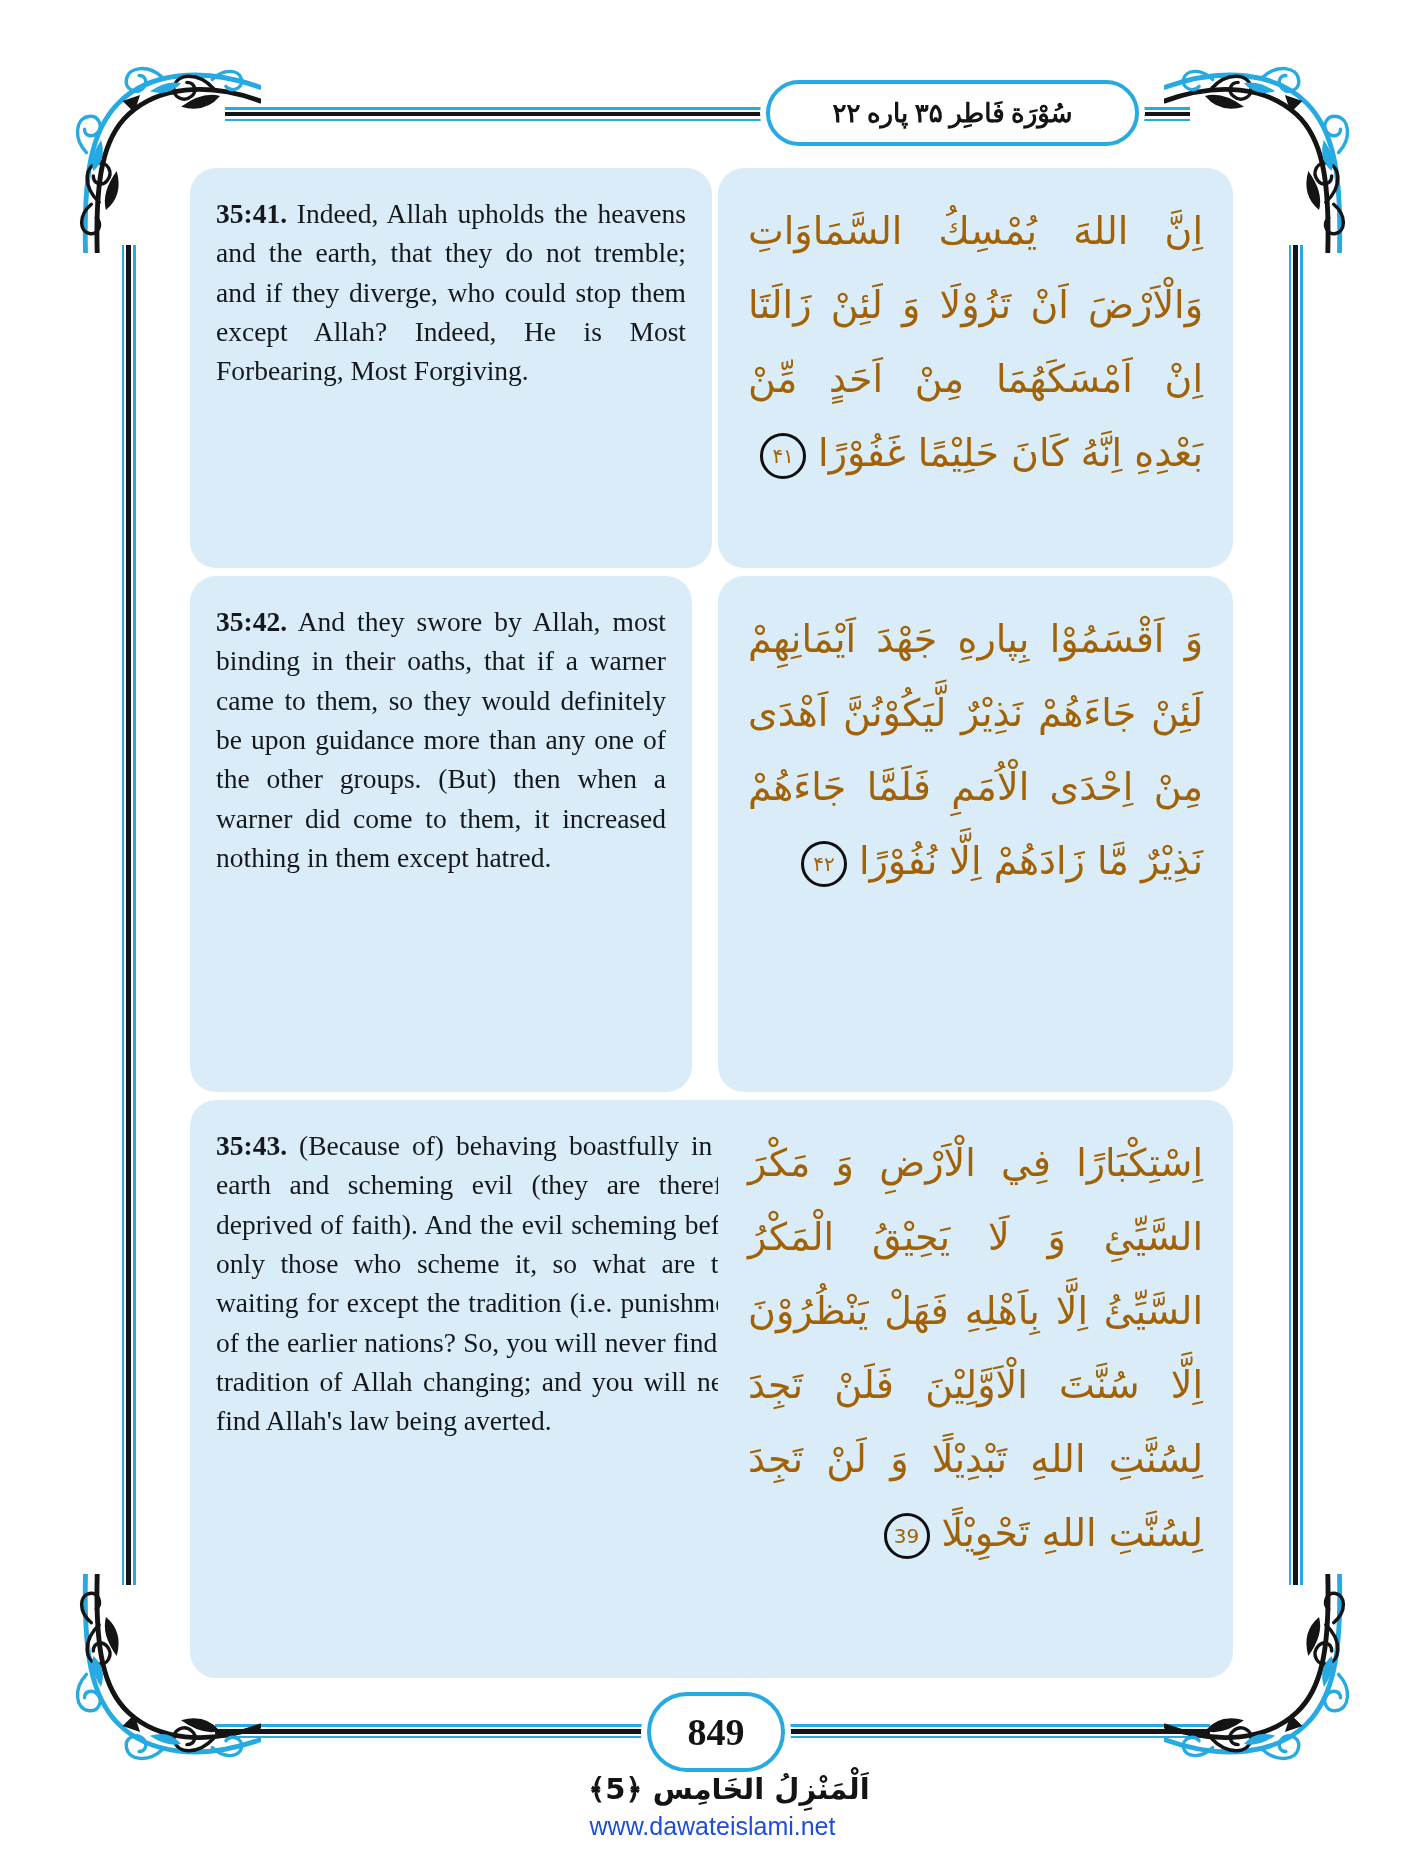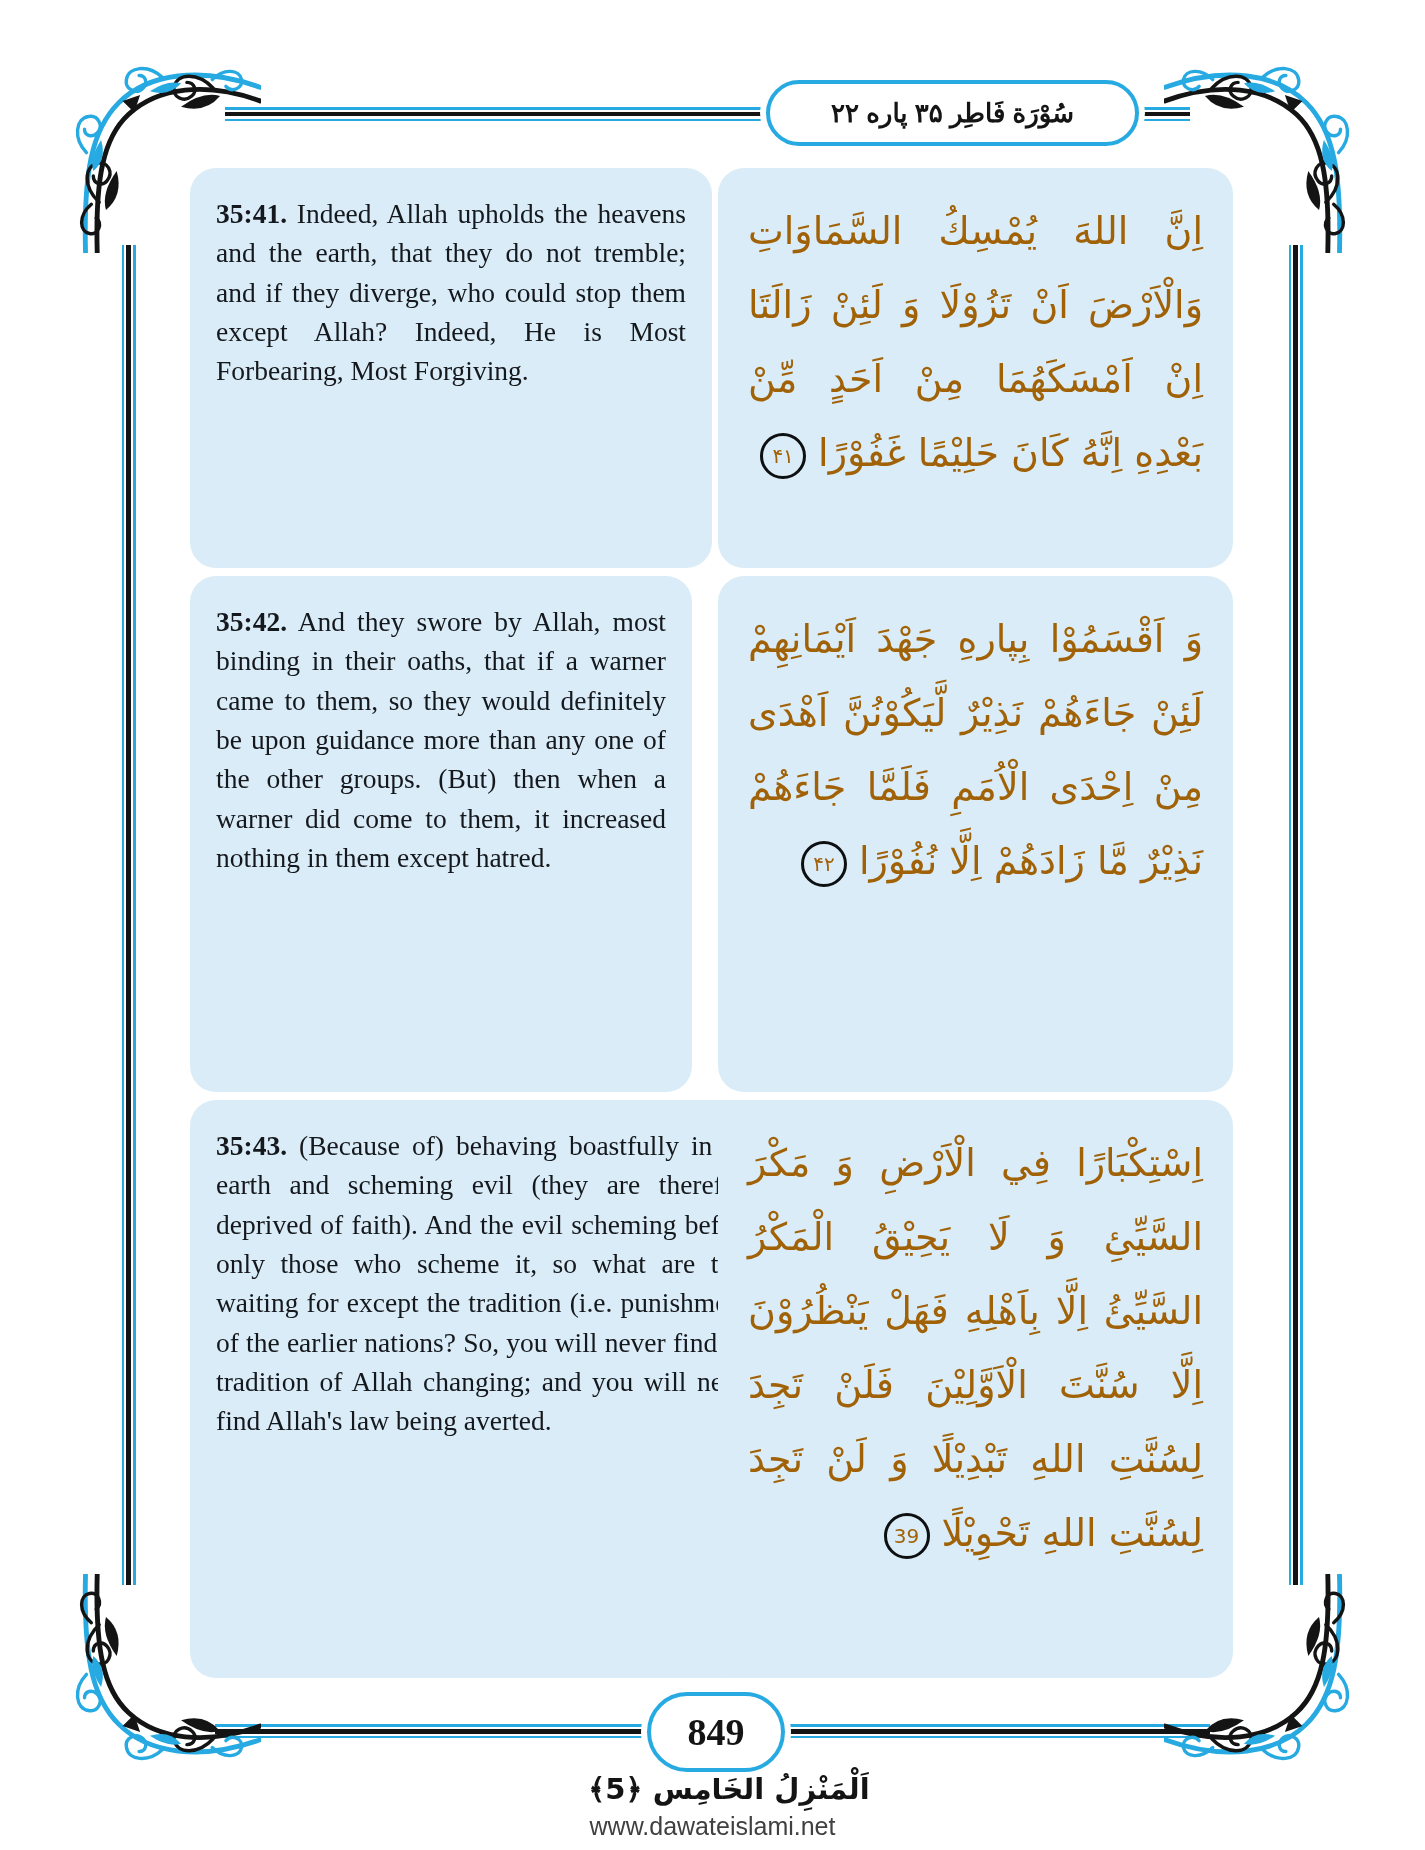--- a/index.html
+++ b/index.html
@@ -29,21 +29,21 @@
   .fl-bl{left:66px;top:1574px;transform:scaleY(-1);}
   .fl-br{left:1164px;top:1574px;transform:scale(-1,-1);}
 
   
   .cap{position:absolute;background:#fff;border:4.5px solid #27aae1;border-radius:60px;
        display:flex;align-items:center;justify-content:center;z-index:3;
        box-shadow:0 0 0 6px #fff;}
   .cap-en{left:262px;top:84px;width:400px;height:56px;
           font-weight:bold;font-size:26px;letter-spacing:.5px;color:#141414;}
   .cap-ar{left:766px;top:80px;width:365px;height:58px;direction:rtl;
-          font-family:Liberation Sans, sans-serif;font-weight:bold;font-size:26px;color:#141414;}
+          font-family:Liberation Serif, serif;font-weight:bold;font-size:26px;color:#141414;}
   .cap-page{left:647px;top:1692px;width:130px;height:72px;
           font-weight:bold;font-size:38px;color:#141414;}
 
   
   .vbox{position:absolute;background:#d9ecf8;border-radius:26px;box-sizing:border-box;}
   .vbox.en{padding:26px 26px 0 26px;font-size:27.5px;line-height:1.43;
            text-align:justify;color:#15181c;}
   .vbox.en p{margin:0;}
   .vref{font-weight:bold;}
   .vbox.ar{direction:rtl;padding:26px 30px 12px 30px;
@@ -58,21 +58,21 @@
   .b1a{left:718px;top:168px;width:515px;height:400px;}
   .b2e{left:190px;top:576px;width:502px;height:516px;}
   .b2a{left:718px;top:576px;width:515px;height:516px;}
   .b3e{left:190px;top:1100px;width:594px;height:578px;}
   .b3a{left:718px;top:1100px;width:515px;height:578px;}
 
   
   .manzil{position:absolute;left:0;right:0;top:1772px;text-align:center;direction:rtl;
           font-family:"DejaVu Sans",sans-serif;font-weight:bold;font-size:29px;color:#141414;padding-left:33px;}
   .website{position:absolute;left:0;right:0;top:1812px;text-align:center;
-          font-family:"Liberation Sans",sans-serif;font-size:25px;color:#404040;}
+          font-family:"Liberation Sans",sans-serif;font-size:25px;color:#1d4ed8;}
 </style>
 </head>
 <body>
 
 <svg width="0" height="0" style="position:absolute" aria-hidden="true">
   <symbol id="flourish" viewBox="0 0 200 200">
     <g fill="none" stroke-linecap="round">
       <path stroke="#27aae1" stroke-width="5" d="M199 30 C 138 8 84 16 54 46 C 26 74 18 118 20 199"></path>
       <path stroke="#141414" stroke-width="5" d="M199 44 C 144 24 94 30 64 58 C 38 82 30 124 32 199"></path>
       <path stroke="#141414" stroke-width="3.5" d="M151 31 C 135 14 114 16 111 29 C 108 40 121 46 129 39 C 135 34 132 25 124 25"></path>

